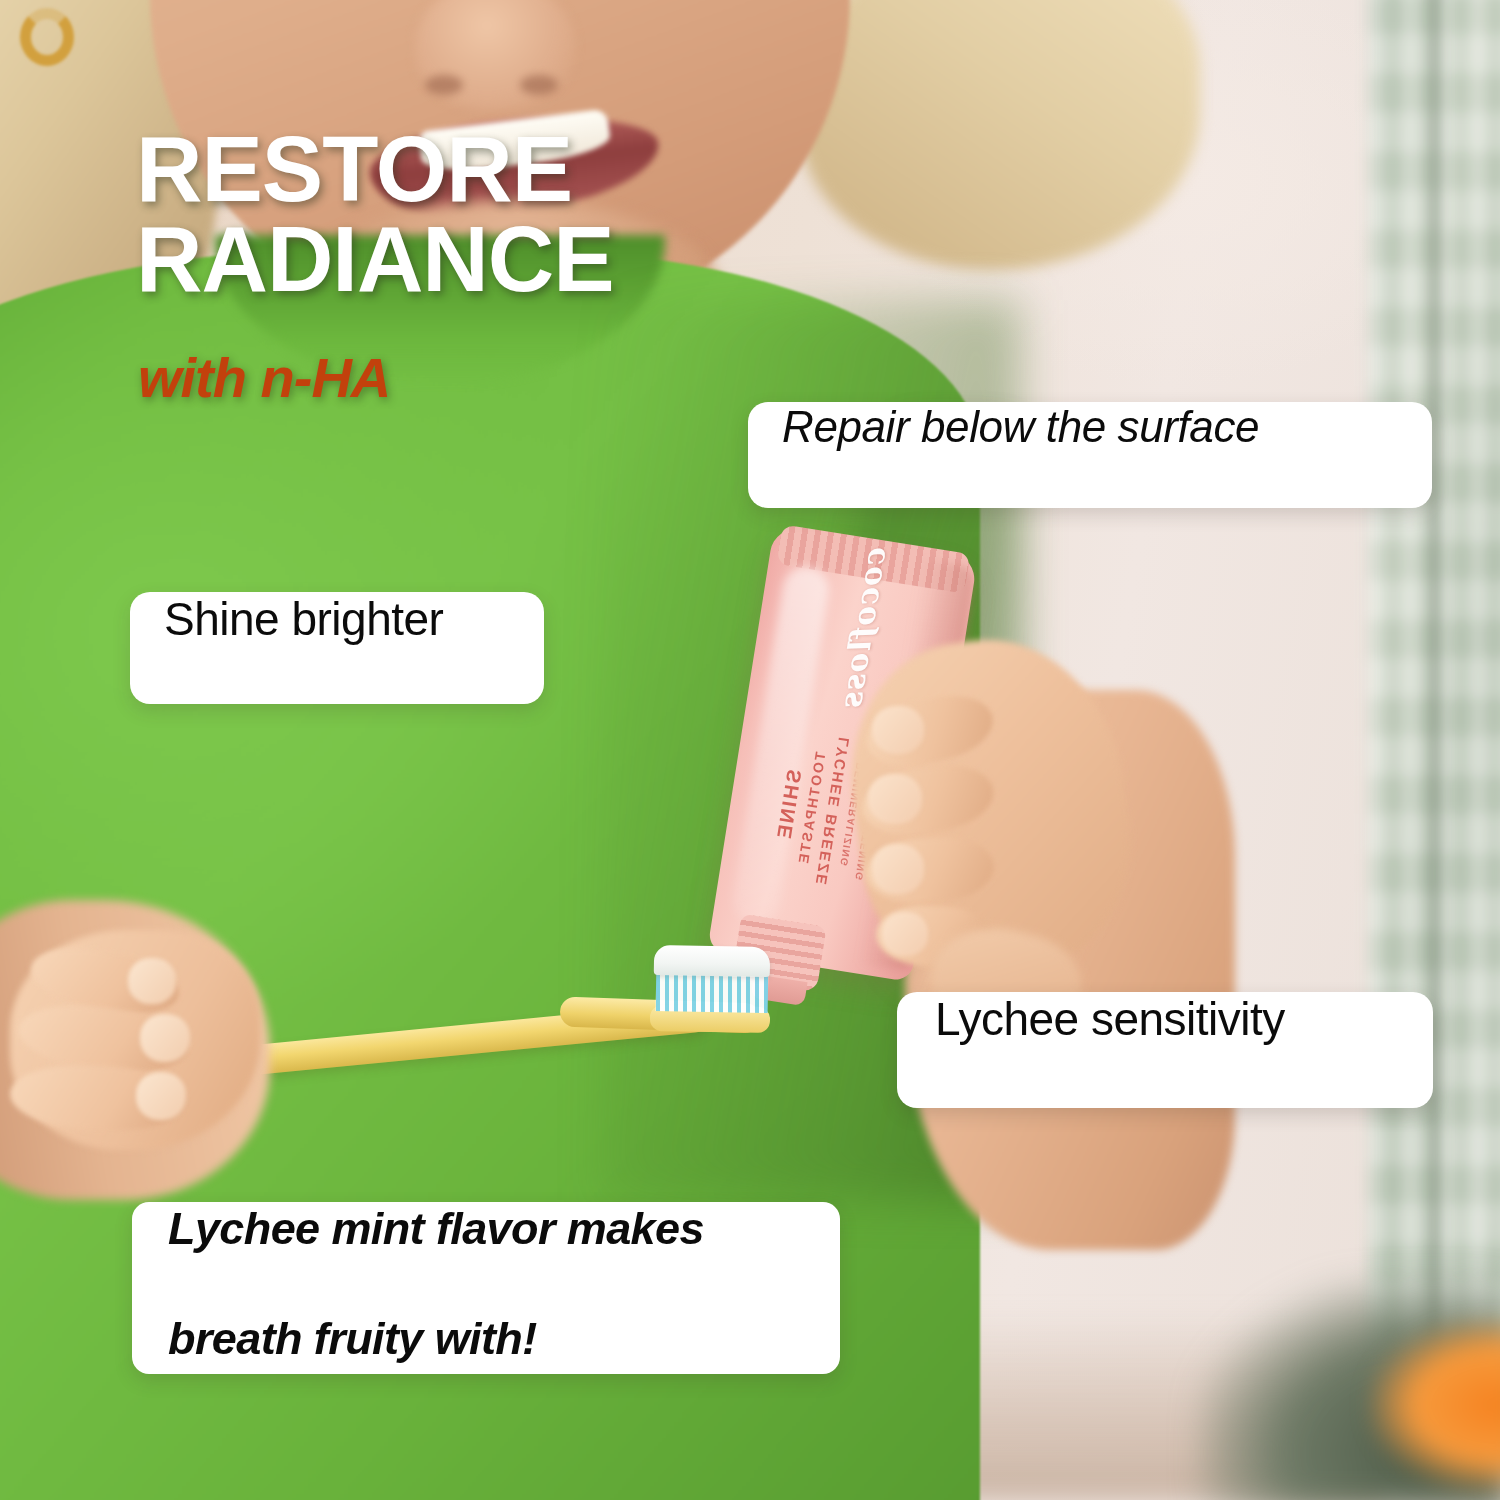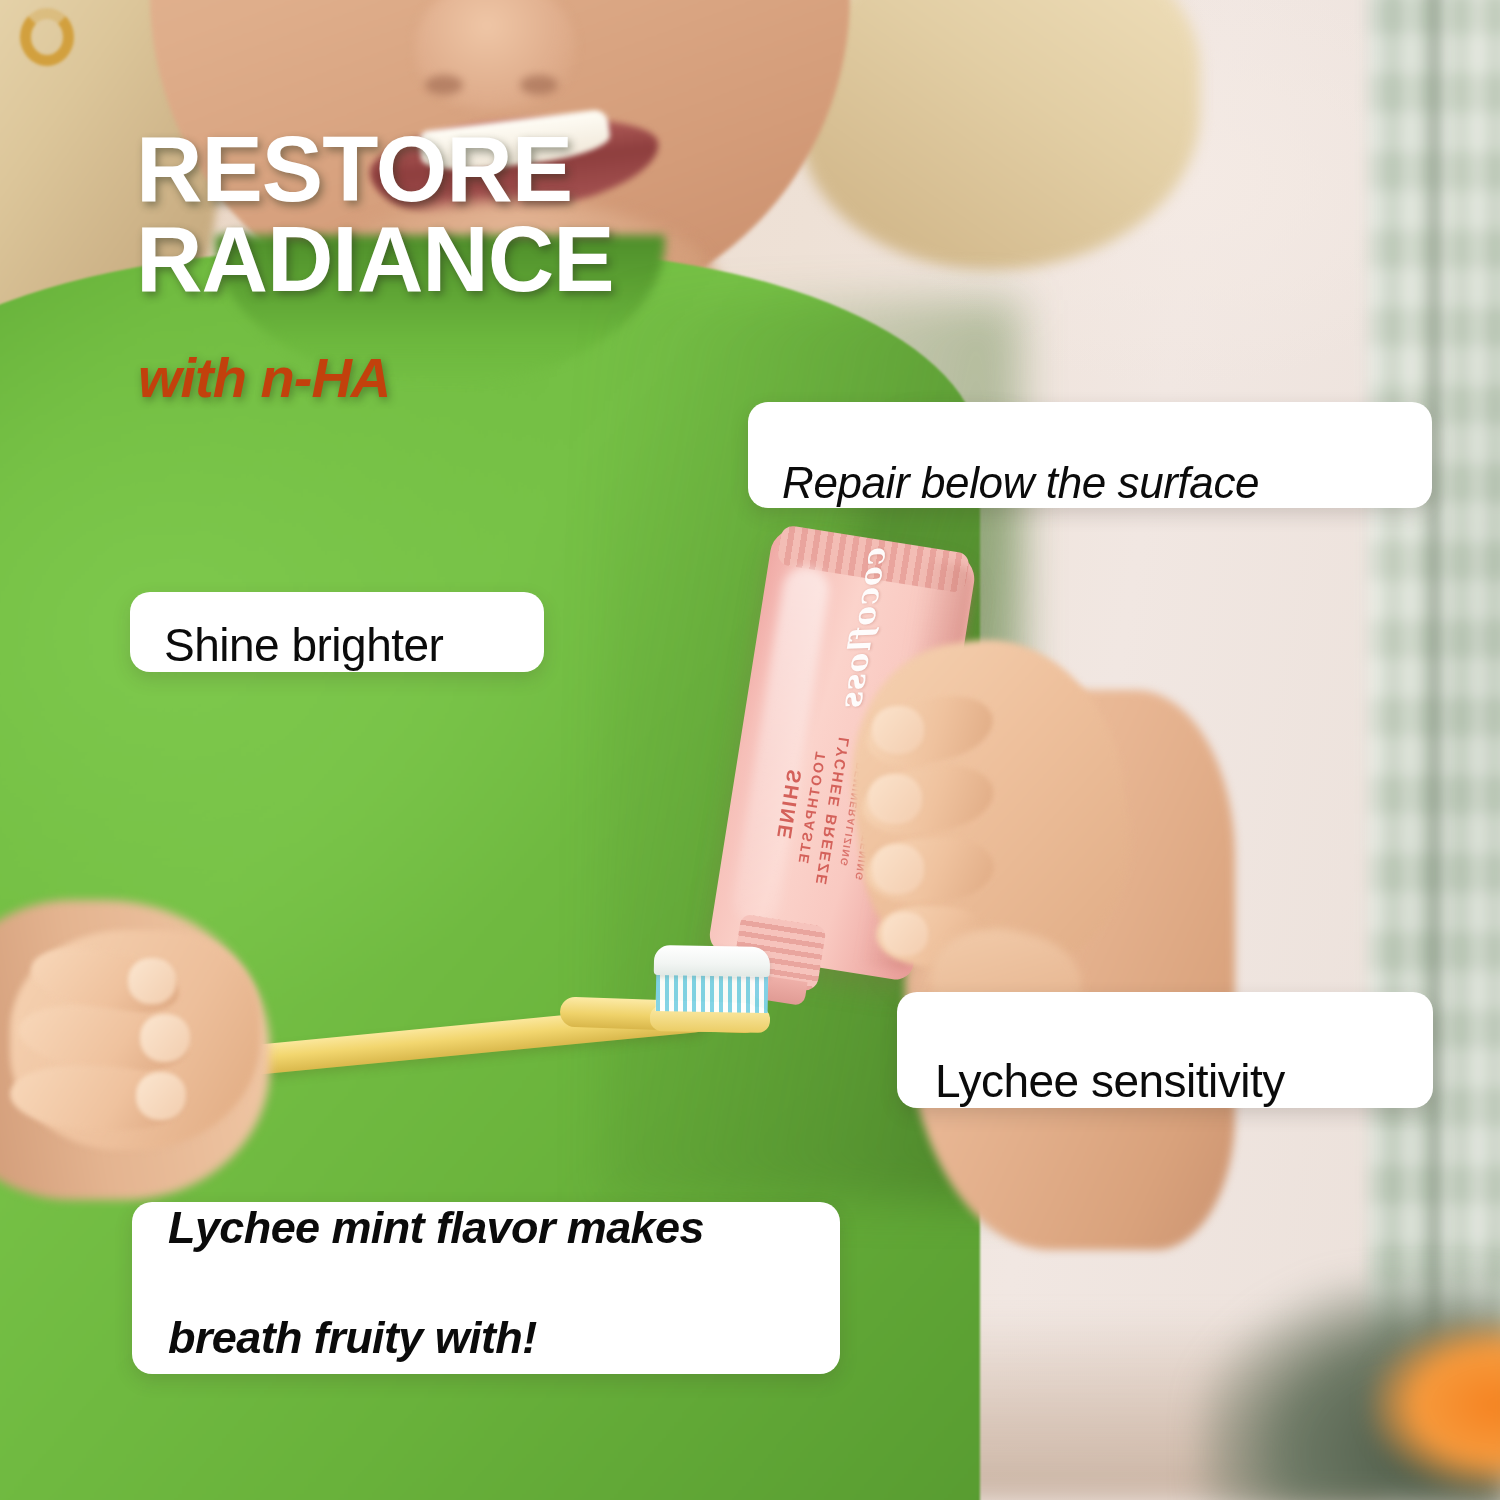--- a/index.html
+++ b/index.html
@@ -215,35 +215,35 @@
               color:#FFFFFF; font-weight:700; font-size:92px; line-height:.98;
               letter-spacing:-1px;
               text-shadow:3px 4px 9px rgba(35,45,25,.45); }
   .subline { position:absolute; left:138px; top:345px;
              color:#c2410c; font-weight:700; font-style:italic;
              font-size:56px; letter-spacing:-1px;
              text-shadow:2px 3px 8px rgba(35,55,20,.45); }
 
   
   .callout { position:absolute; background:#FFFFFF; border-radius:20px;
-             display:flex; align-items:flex-end;
+             display:flex; align-items:flex-start;
              box-shadow:0 7px 18px rgba(60,50,40,.17);
              color:#0B0B0B; }
   .callout span { display:block; width:100%; }
 
   #co-repair   { left:748px; top:402px;  width:684px; height:106px; padding:0 34px; }
   #co-repair span { font-style:italic; font-weight:400; font-size:44px; letter-spacing:-.4px; }
 
-  #co-shine    { left:130px; top:592px;  width:414px; height:80px; padding:0 34px; }
+  #co-shine    { left:130px; top:592px;  width:414px; height:112px; padding:0 34px; }
   #co-shine span { font-style:normal; font-weight:400; font-size:46px; letter-spacing:-.5px; }
 
   #co-reverse  { left:897px; top:992px;  width:536px; height:116px; padding:0 38px; }
   #co-reverse span { font-style:normal; font-weight:400; font-size:46px; letter-spacing:-.5px; }
 
-  #co-lychee   { left:132px; top:1202px; width:708px; height:172px; padding:8px 36px; }
+  #co-lychee   { left:132px; top:1202px; width:708px; height:172px; padding:0 36px;border-radius:17px; }
   #co-lychee span { font-style:italic; font-weight:700; font-size:45px; line-height:1.22;
                     letter-spacing:-.6px; }
 </style>
 </head>
 <body>
 
 <div class="stage">
 
   <div class="photo">
     <div class="towel"></div>

